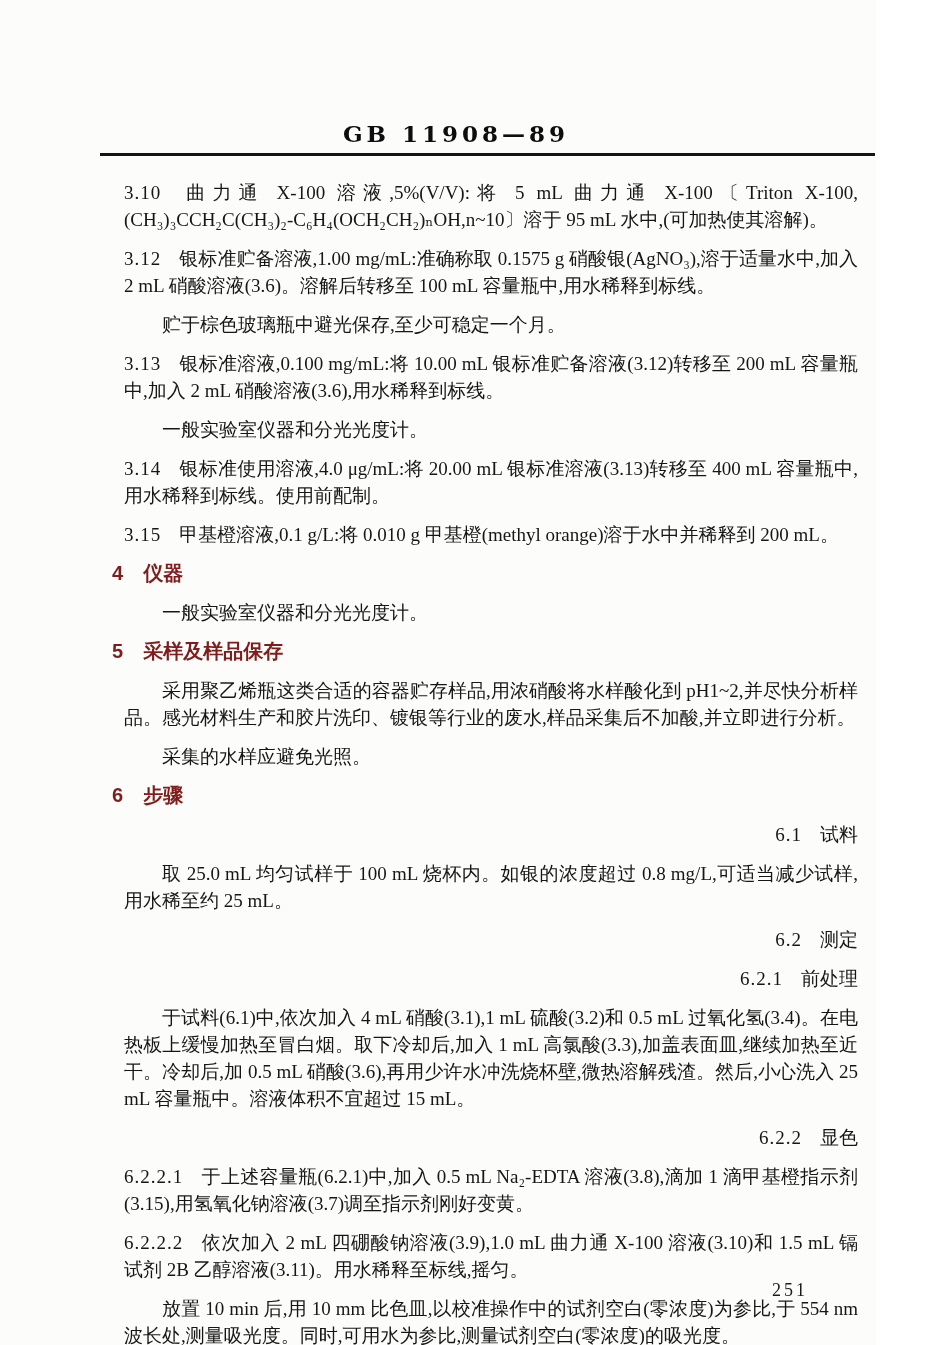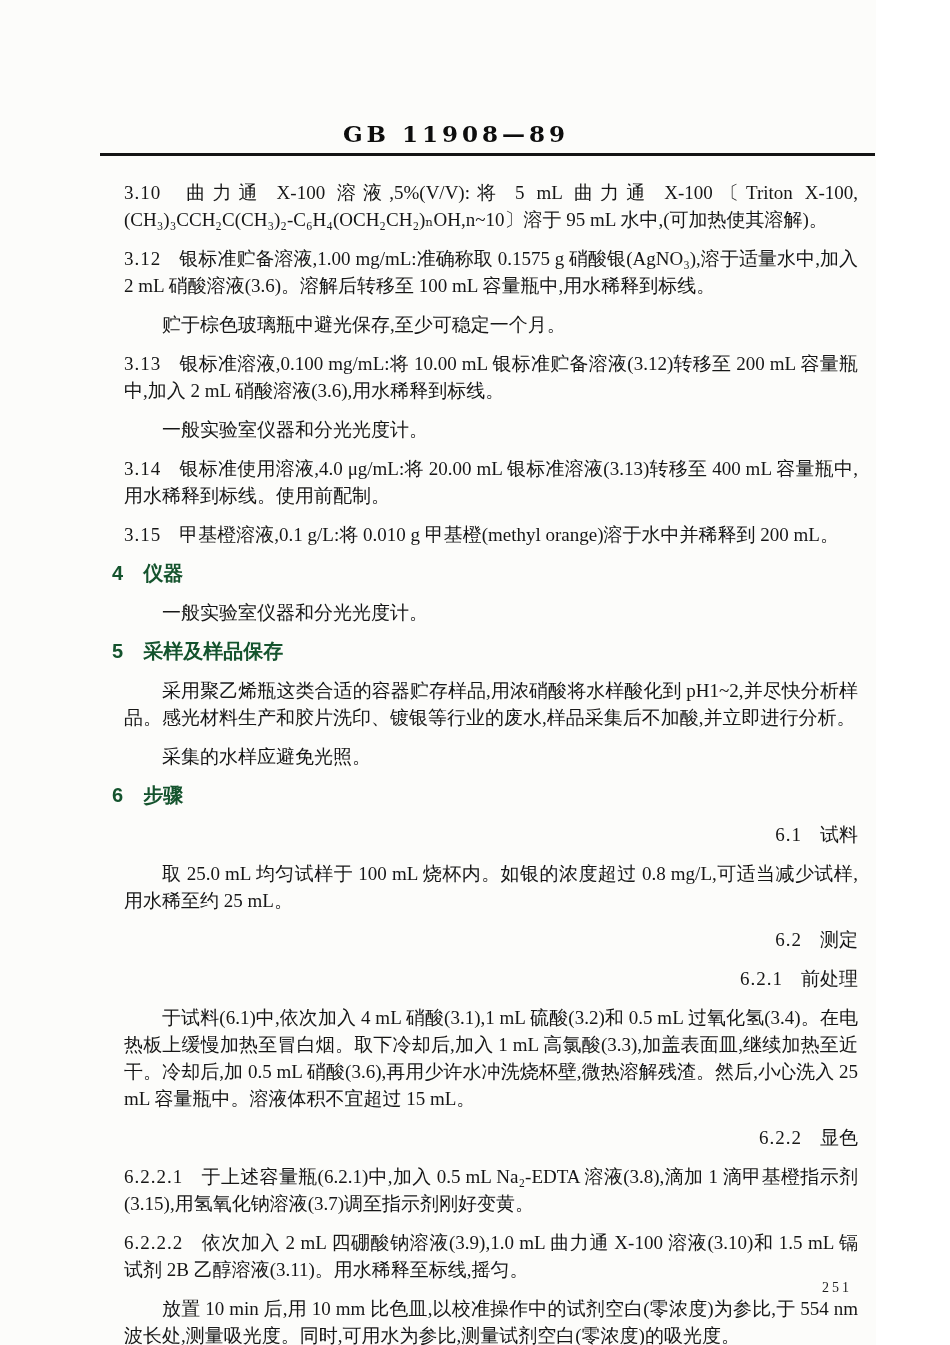--- a/index.html
+++ b/index.html
@@ -37,30 +37,30 @@
   .block .label{
     display:inline-block;
     margin-right:18px;
     letter-spacing:1px;
     white-space:nowrap;
   }
   .block.para{text-indent:2em;}
   .block.heading{
     font-weight:bold;
     font-size:20px;
-    color:#14532d;
+    color:#7f1d1d;
     margin:9px 0 7px 0;
     font-family:"Liberation Sans","DejaVu Sans",sans-serif;
     text-align:left;
   }
   .block.heading .label{margin-right:20px;letter-spacing:0;}
   .block.subclause{text-align:right;}
   .page-number{
-    position:absolute;top:1280px;left:822px;
-    font-size:14px;
+    position:absolute;top:1280px;left:772px;
+    font-size:18px;
     letter-spacing:3px;
     color:#1b1b1b;
   }
 </style>
 </head>
 <body>
 
 <div class="page">
 
   <div class="std-header">GB 11908—89</div>

